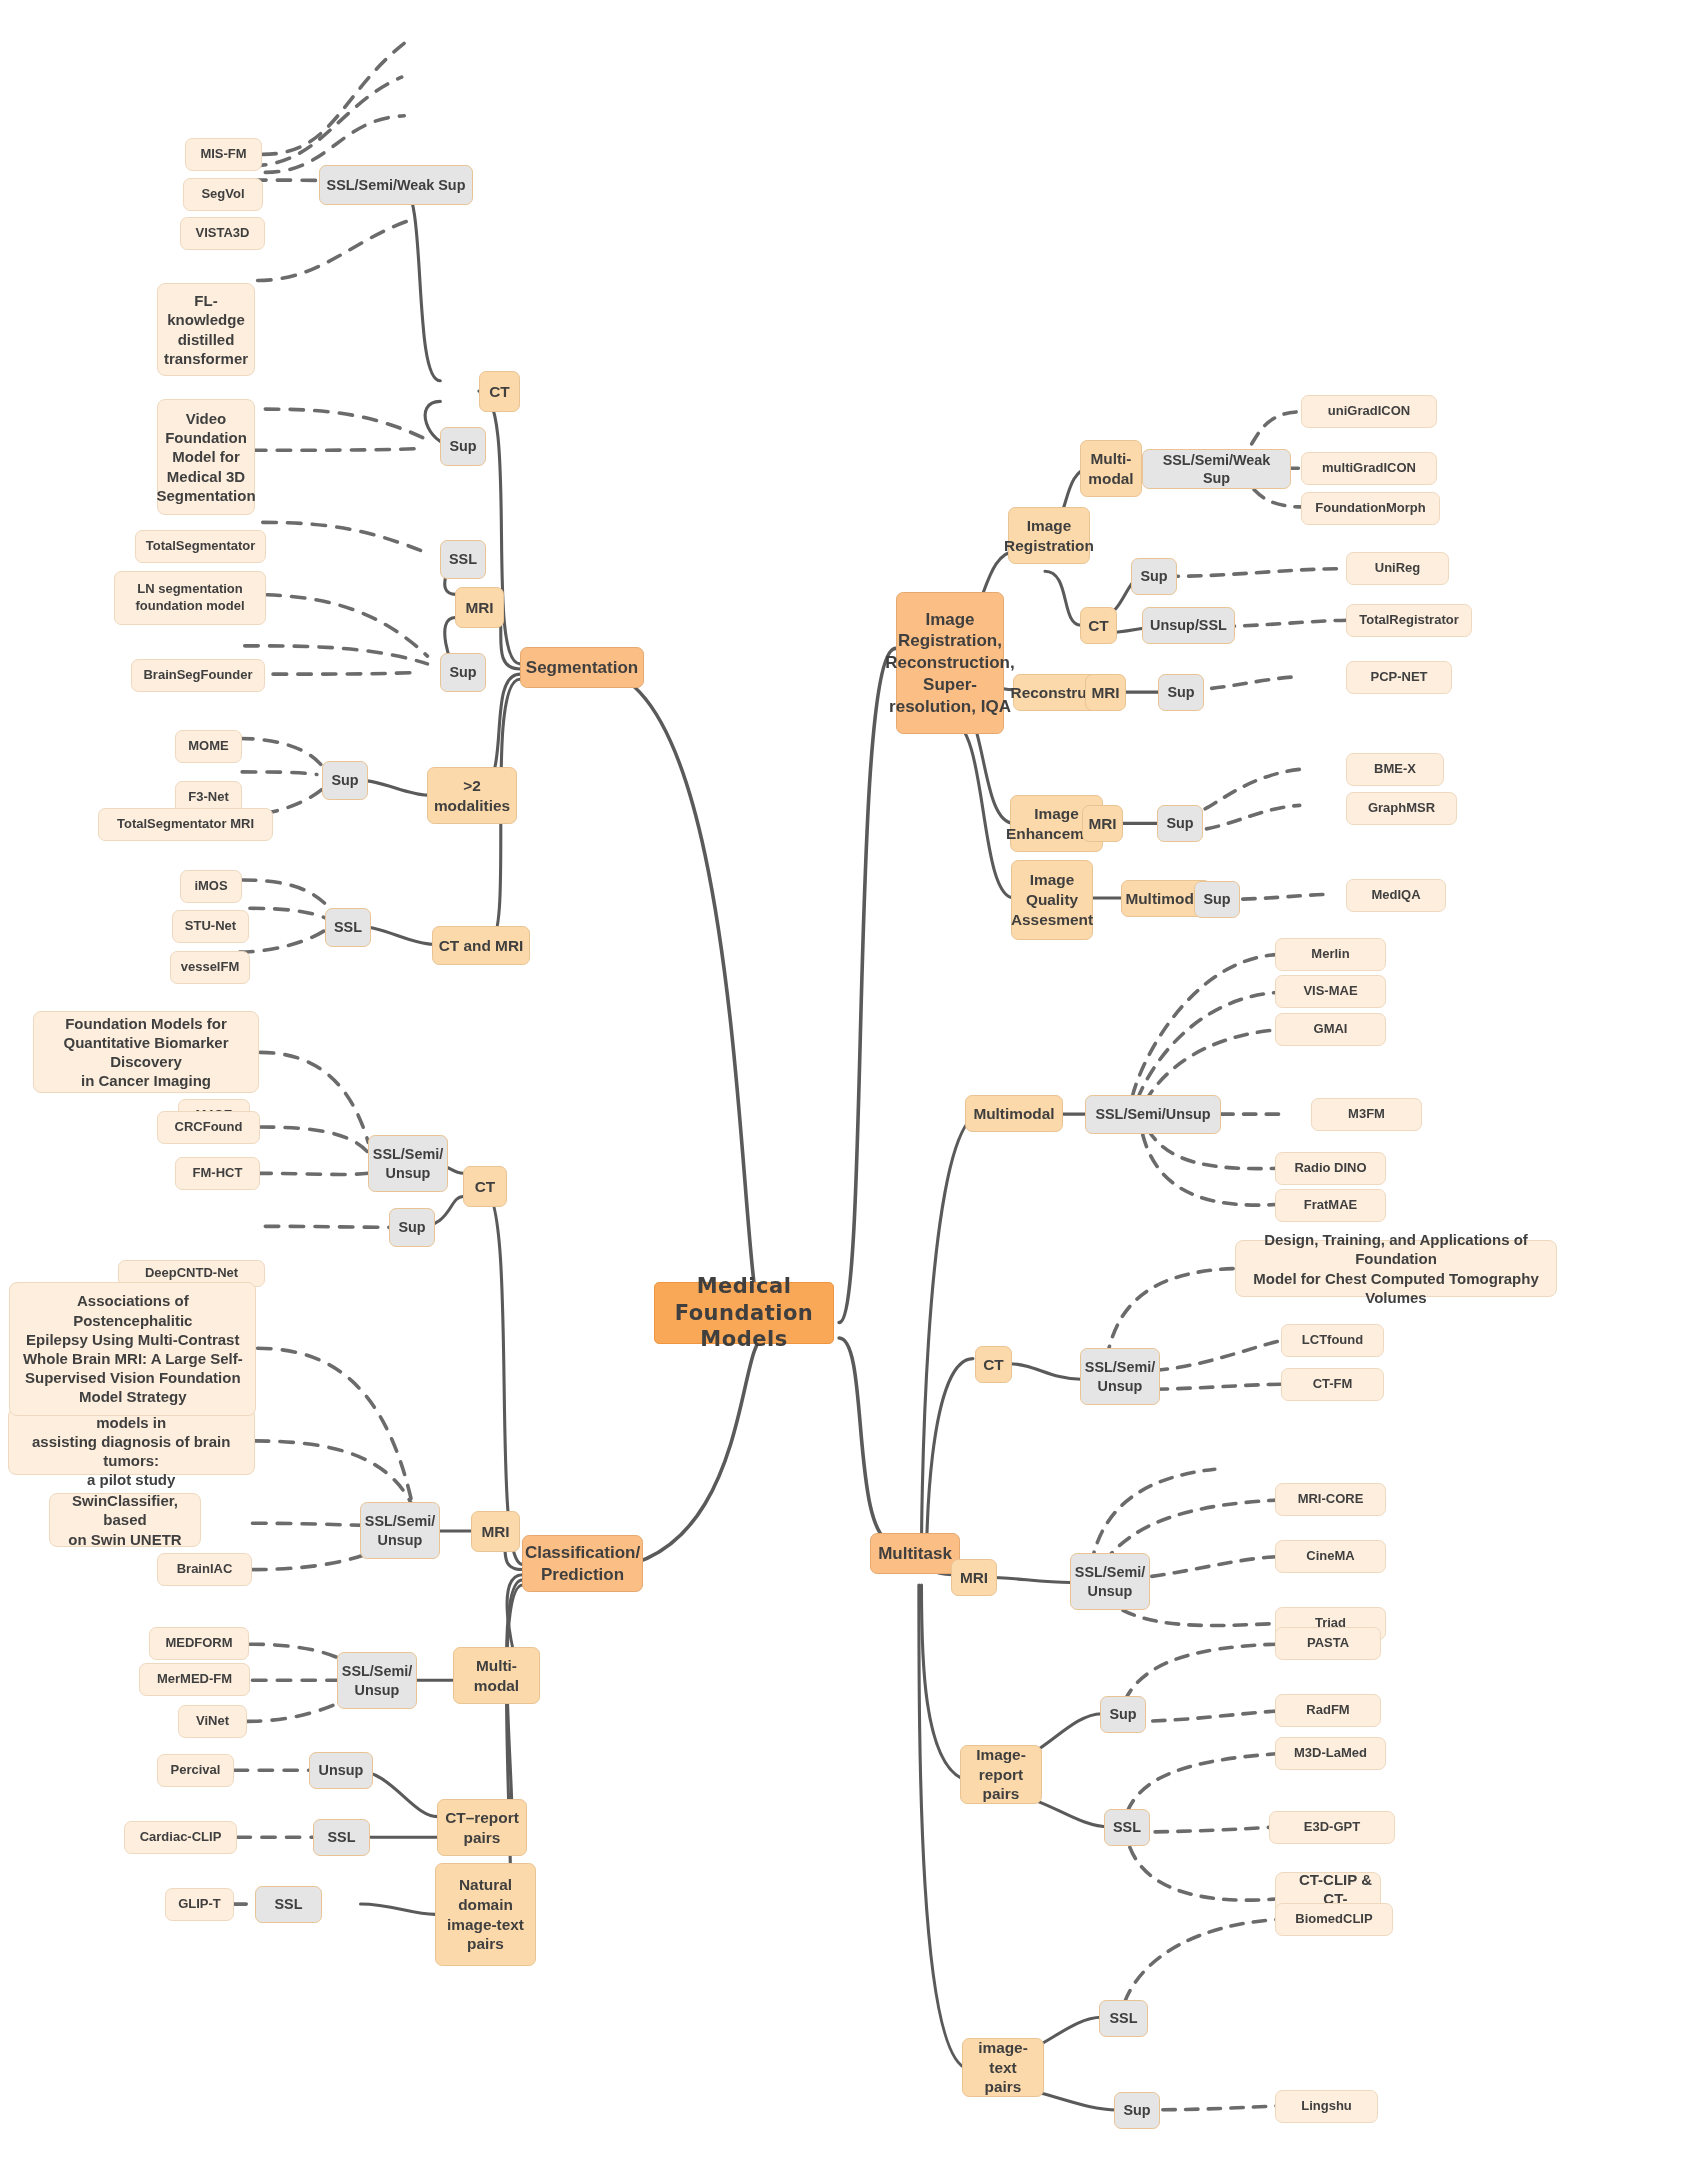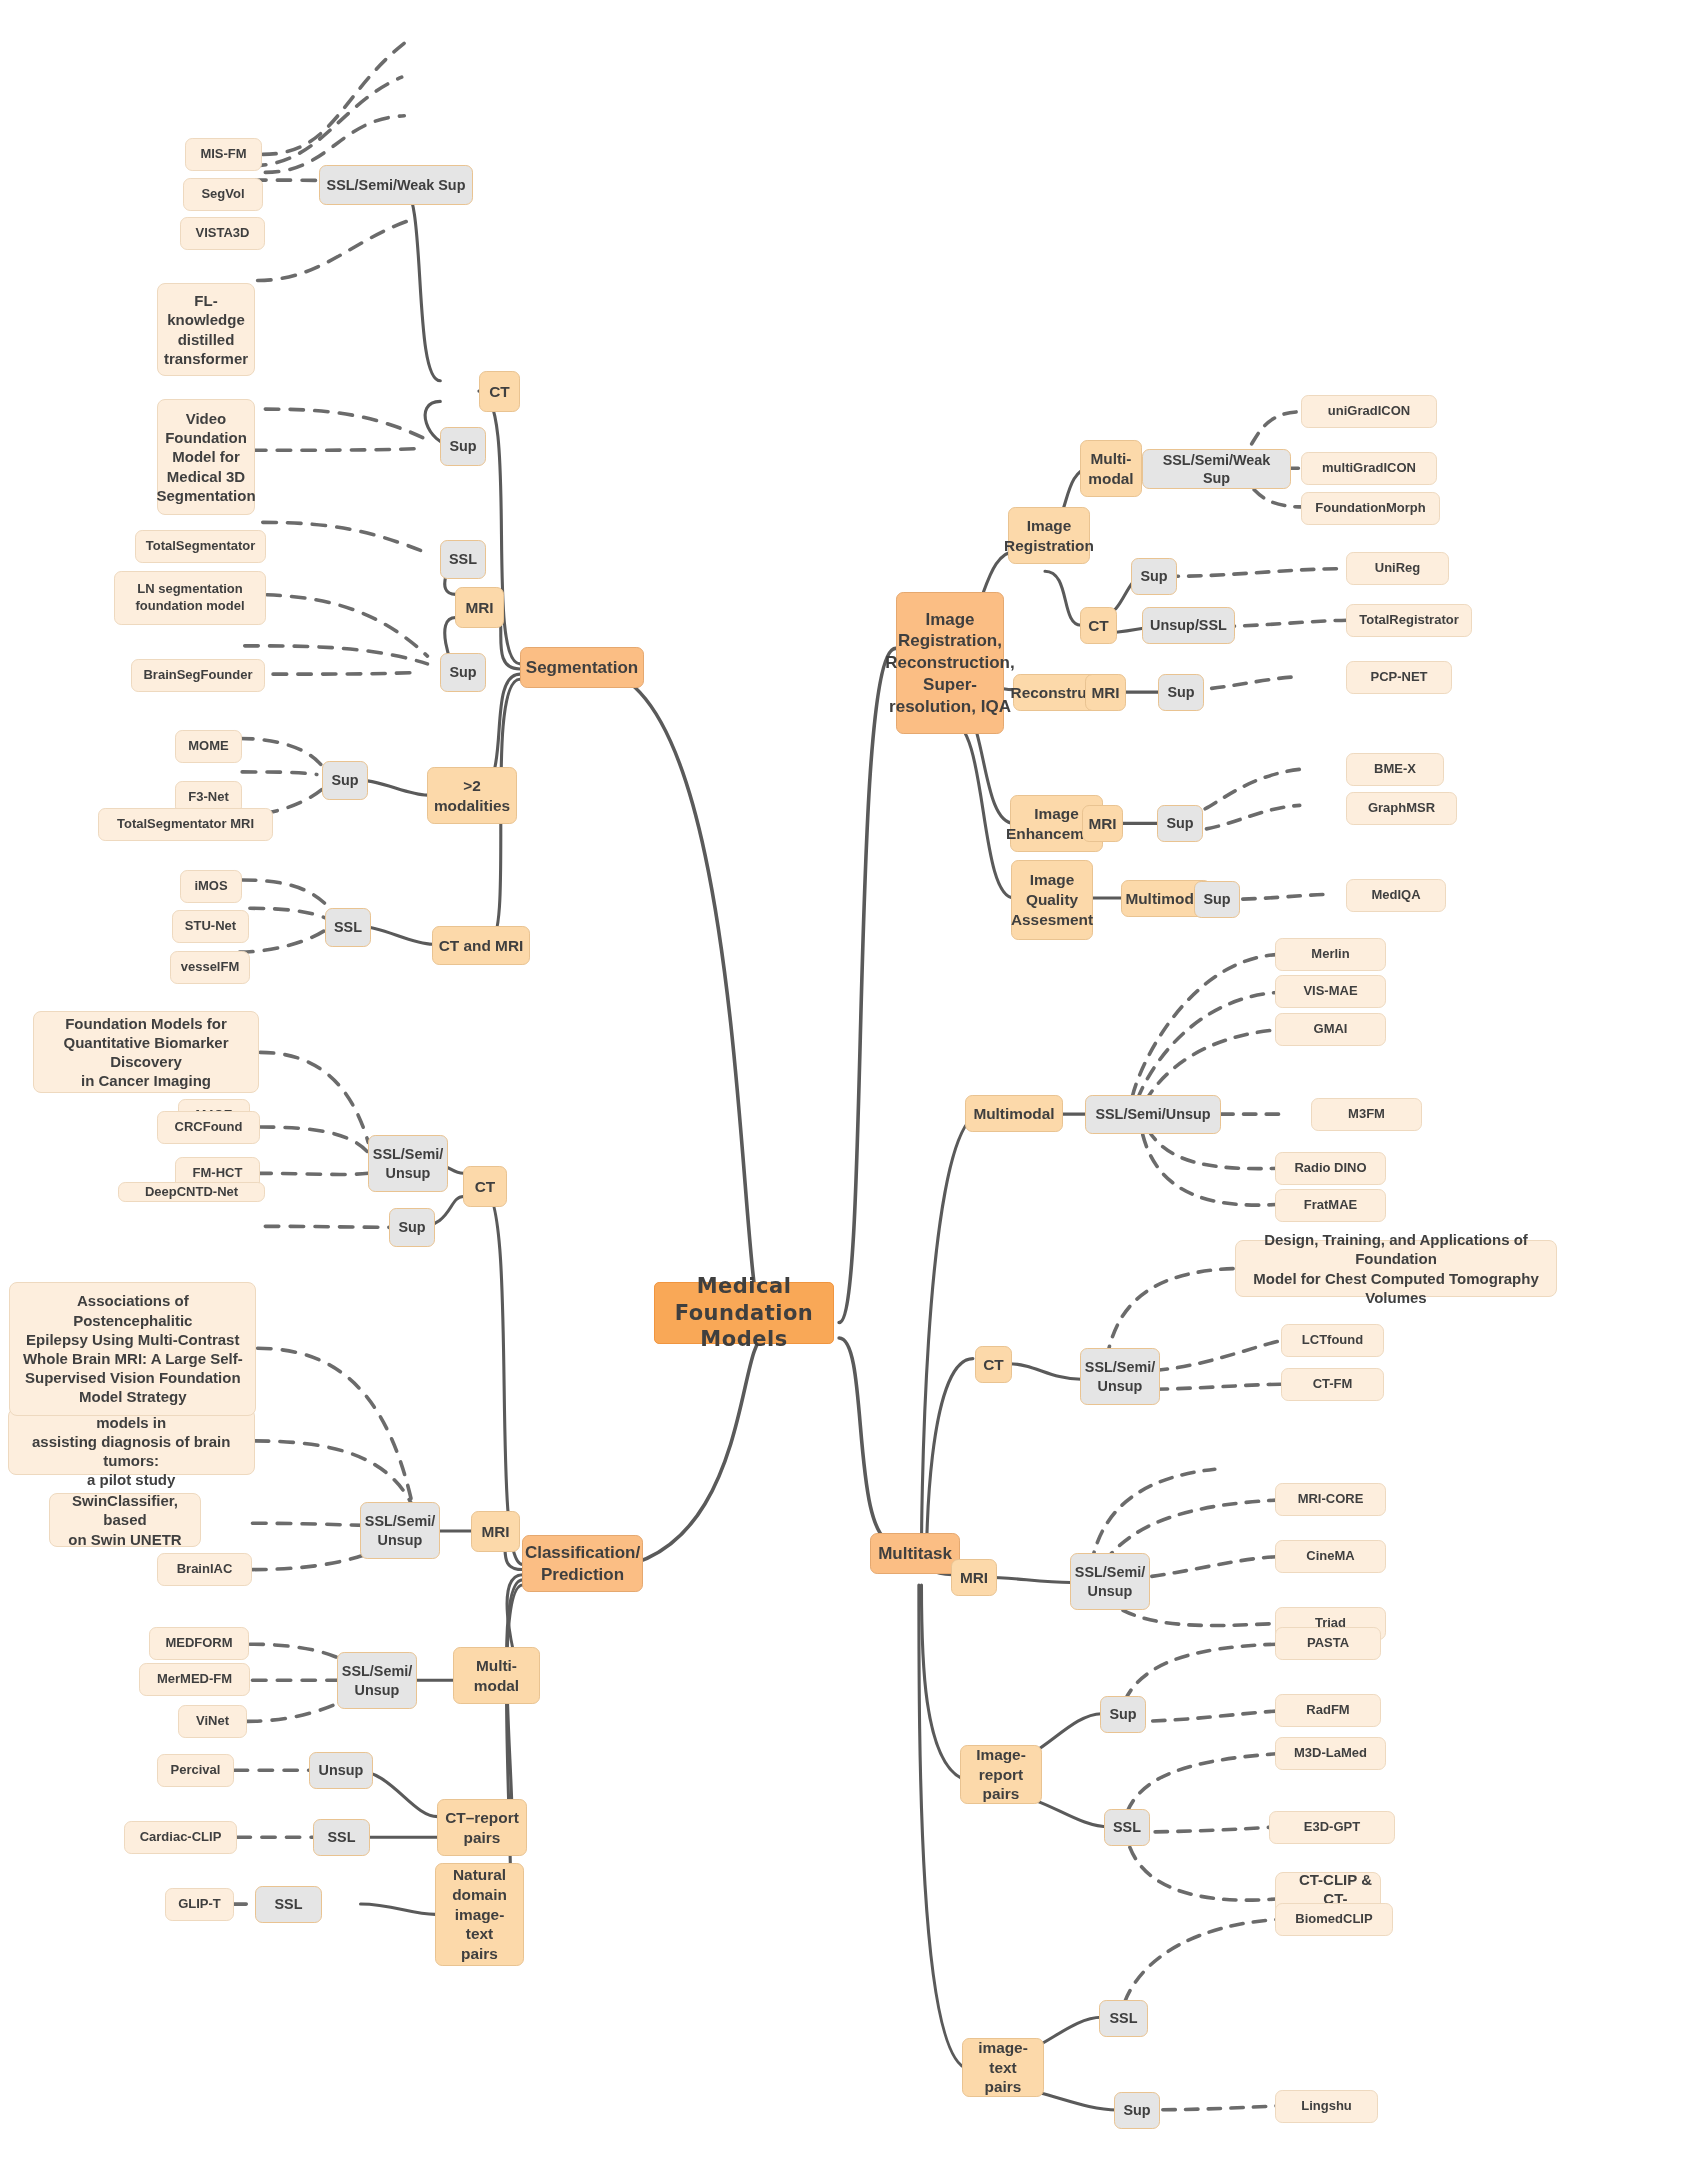--- a/index.html
+++ b/index.html
@@ -261,42 +261,42 @@
 
 <div class="node lvl-1" style="left:522px;top:1535px;width:121px;height:57px;">Classification/
 Prediction</div>
 
 <div class="node lvl-2" style="left:463px;top:1166px;width:44px;height:41px;">CT</div>
 <div class="node lvl-2" style="left:471px;top:1511px;width:49px;height:41px;">MRI</div>
 <div class="node lvl-2" style="left:453px;top:1647px;width:87px;height:57px;">Multi-
 modal</div>
 <div class="node lvl-2" style="left:437px;top:1799px;width:90px;height:57px;">CT–report
 pairs</div>
-<div class="node lvl-2" style="left:435px;top:1863px;width:89px;height:103px;">Natural
+<div class="node lvl-2" style="left:435px;top:1863px;width:101px;height:103px;">Natural
 domain
 image-text
 pairs</div>
 
 <div class="node lvl-3" style="left:368px;top:1135px;width:80px;height:57px;">SSL/Semi/
 Unsup</div>
 <div class="node lvl-3" style="left:389px;top:1208px;width:46px;height:39px;">Sup</div>
 <div class="node lvl-3" style="left:360px;top:1502px;width:80px;height:57px;">SSL/Semi/
 Unsup</div>
 <div class="node lvl-3" style="left:337px;top:1652px;width:80px;height:57px;">SSL/Semi/
 Unsup</div>
 <div class="node lvl-3" style="left:309px;top:1752px;width:64px;height:37px;">Unsup</div>
 <div class="node lvl-3" style="left:313px;top:1819px;width:57px;height:37px;">SSL</div>
 <div class="node lvl-3" style="left:255px;top:1886px;width:67px;height:37px;">SSL</div>
 
 <div class="node leaf small" style="left:33px;top:1011px;width:226px;height:82px;">Foundation Models for
 Quantitative Biomarker Discovery
 in Cancer Imaging</div>
 <div class="node leaf" style="left:157px;top:1111px;width:103px;height:33px;">CRCFound</div>
 <div class="node leaf" style="left:175px;top:1157px;width:85px;height:33px;">FM-HCT</div>
-<div class="node leaf" style="left:118px;top:1182px;width:147px;height:20px;">DeepCNTD-Net</div>
+<div class="node leaf" style="left:118px;top:1260px;width:147px;height:27px;">DeepCNTD-Net</div>
 
 <div class="node leaf small" style="left:7.7px;top:1408px;width:247px;height:67px;">Medical image foundation models in
 assisting diagnosis of brain tumors:
 a pilot study</div>
 <div class="node leaf small" style="left:9.3px;top:1282px;width:247px;height:134px;">Associations of Postencephalitic
 Epilepsy Using Multi-Contrast
 Whole Brain MRI: A Large Self-
 Supervised Vision Foundation
 Model Strategy</div>
 <div class="node leaf small" style="left:49px;top:1493px;width:152px;height:54px;">SwinClassifier, based

